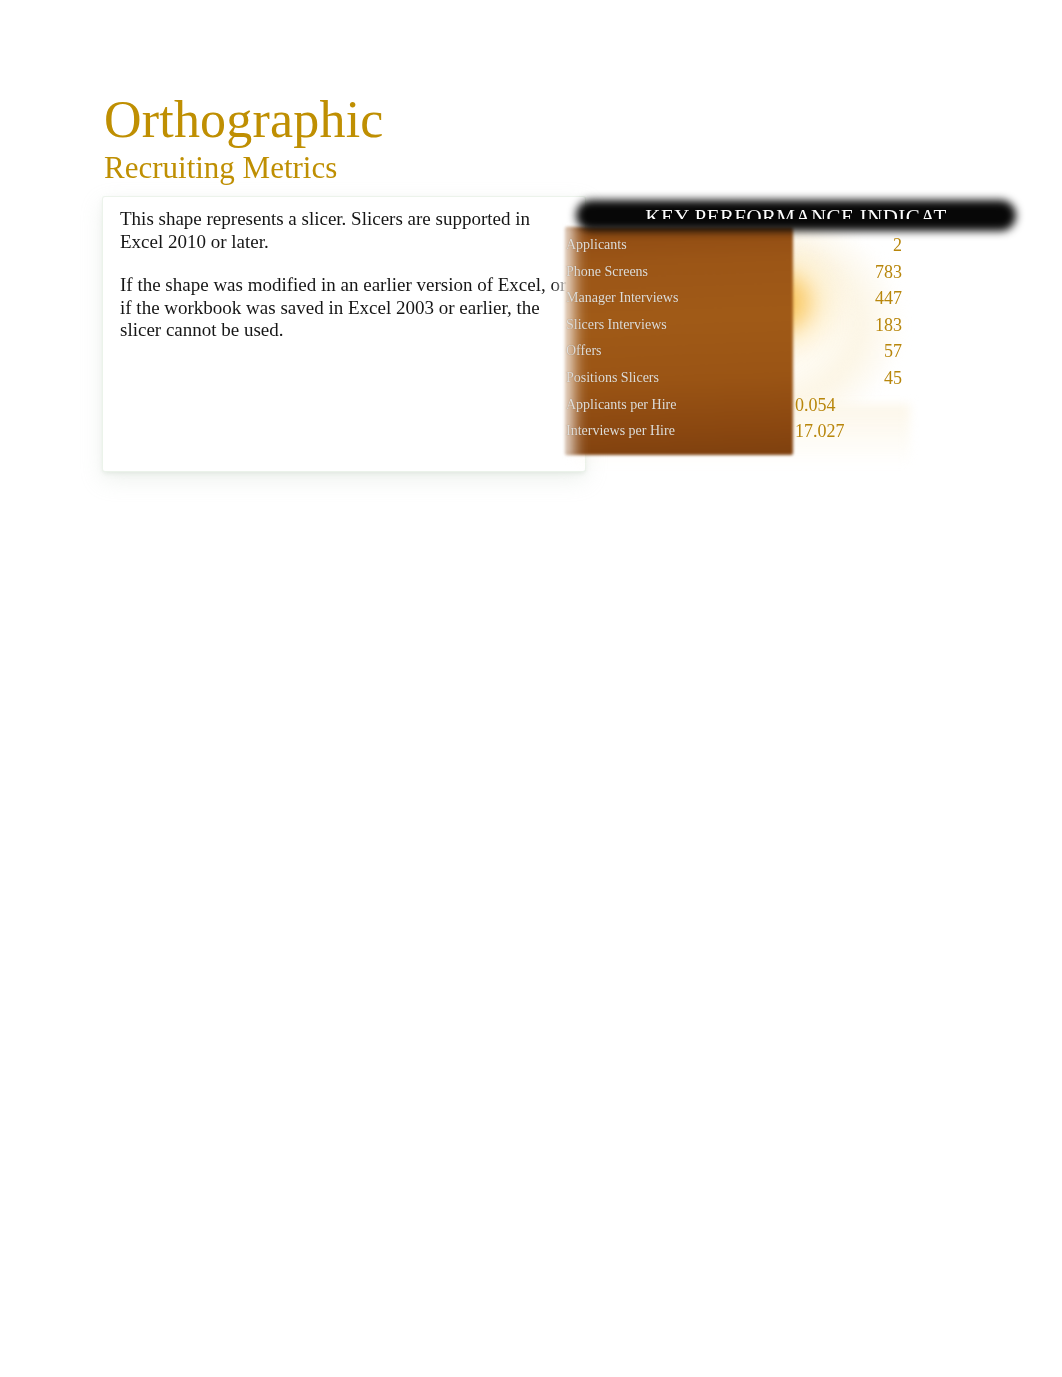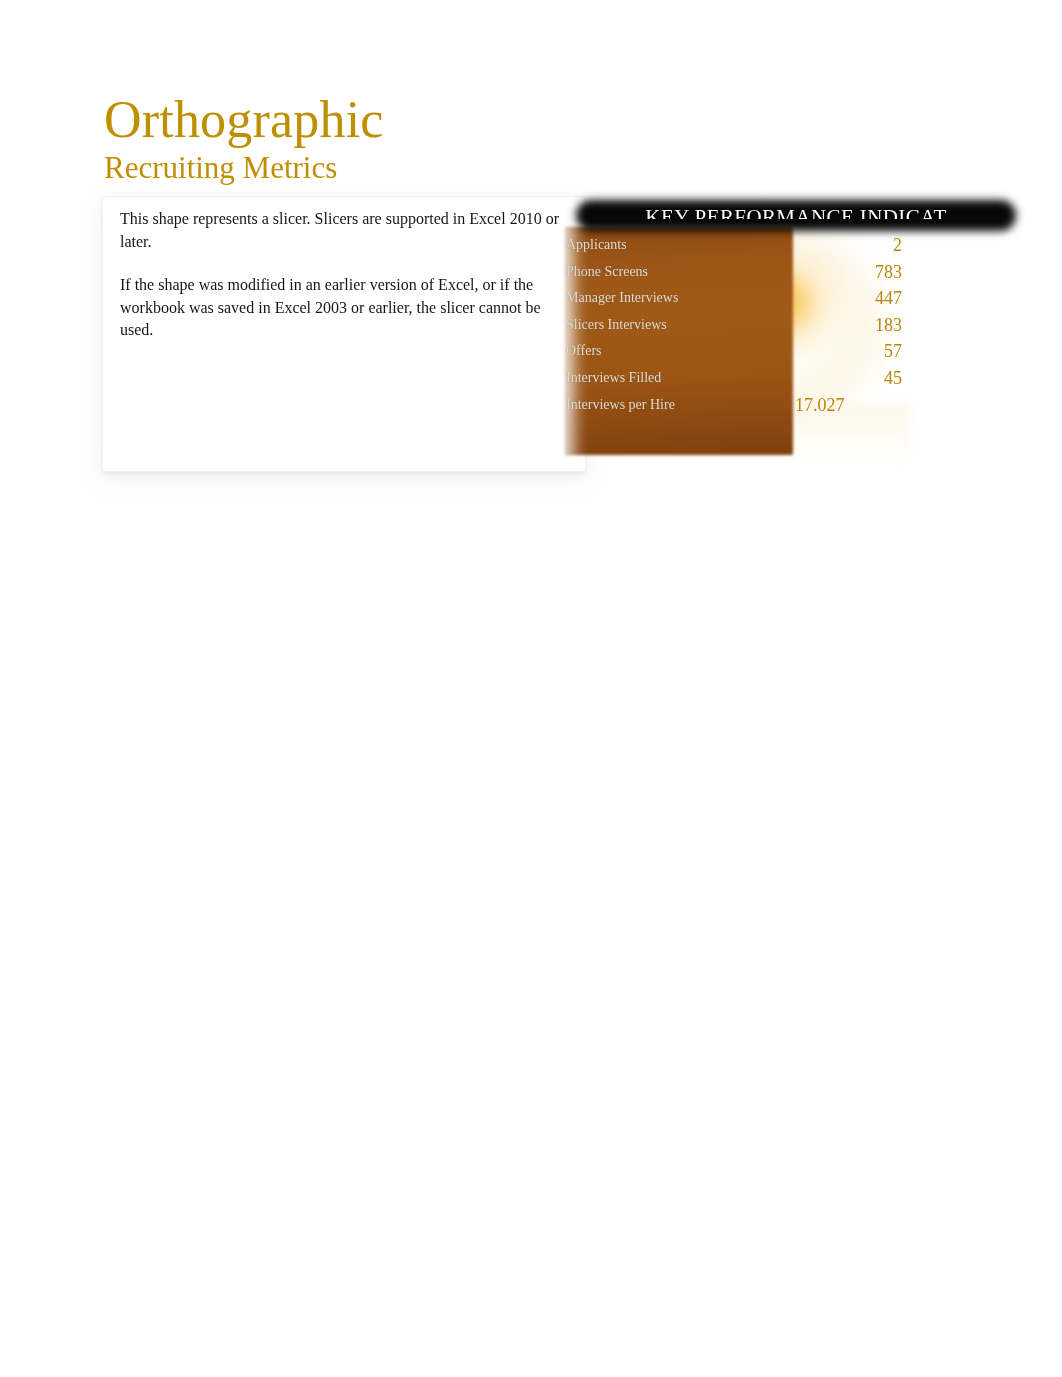--- a/index.html
+++ b/index.html
@@ -58,21 +58,21 @@
     border-radius: 2px;
   }
   #slicer-note-body {
     position: absolute;
     left: 17px;
     top: 11px;
     right: 14px;
   }
   .note-para {
     font-family: "Liberation Serif", "DejaVu Serif", serif;
-    font-size: 16px;
+    font-size: 19px;
     line-height: 22.5px;
     color: #161616;
   }
   .note-para + .note-para { margin-top: 21px; }
 
   
   #kpi-panel {
     position: absolute;
     left: 560px;
     top: 190px;
@@ -267,21 +267,25 @@
       </div>
       <div class="kpi-row">
         <span class="kpi-label">Slicers Interviews</span>
         <span class="kpi-value col-wide">183</span>
       </div>
       <div class="kpi-row">
         <span class="kpi-label">Offers</span>
         <span class="kpi-value col-wide">57</span>
       </div>
       <div class="kpi-row">
-        <span class="kpi-label">Interviews Filled</span>
+        <span class="kpi-label">Positions Slicers</span>
         <span class="kpi-value col-wide">45</span>
+      </div>
+      <div class="kpi-row">
+        <span class="kpi-label">Applicants per Hire</span>
+        <span class="kpi-value col-narrow">0.054</span>
       </div>
       <div class="kpi-row">
         <span class="kpi-label">Interviews per Hire</span>
         <span class="kpi-value col-narrow">17.027</span>
       </div>
     </div>
 </div>
 
 </body></html>

